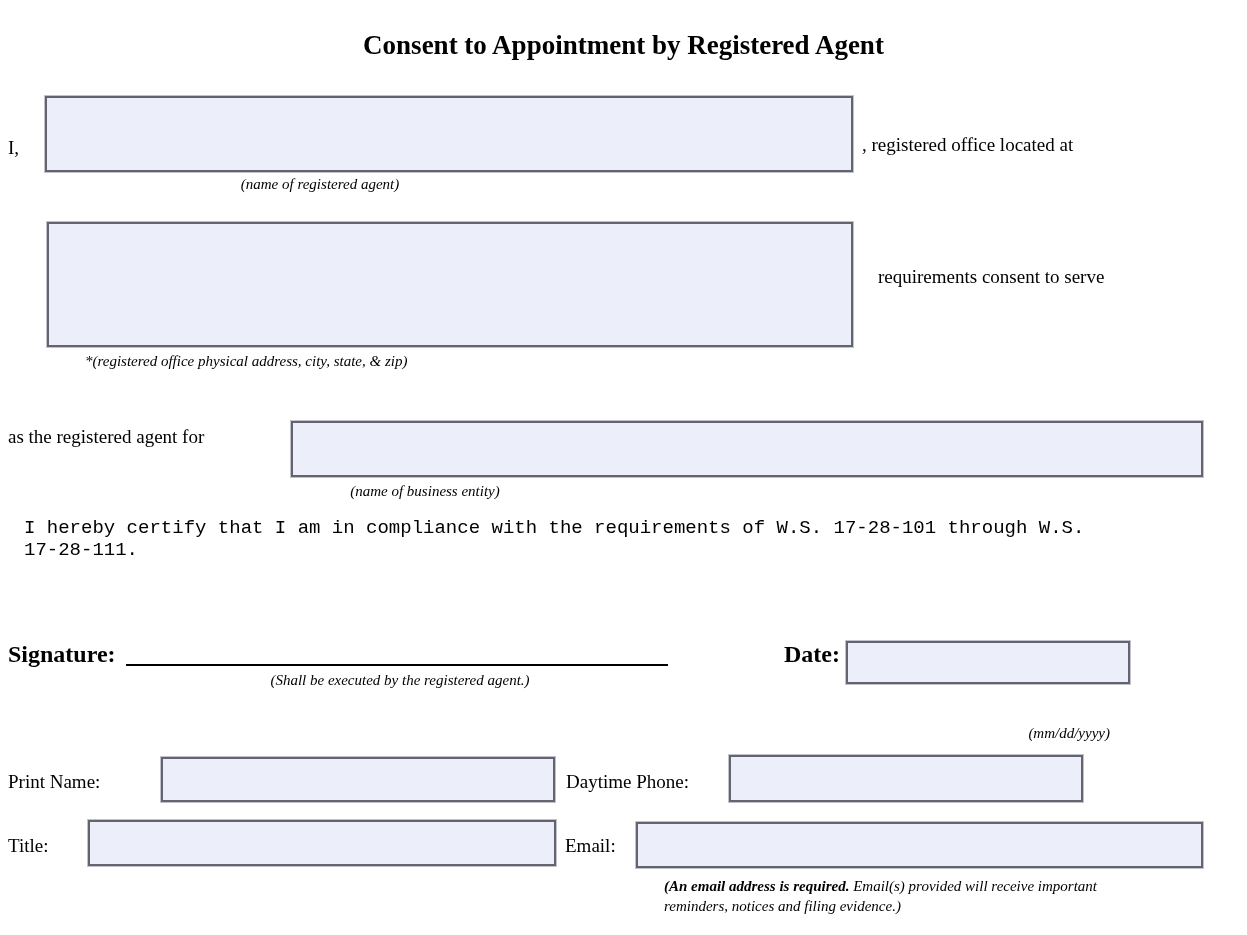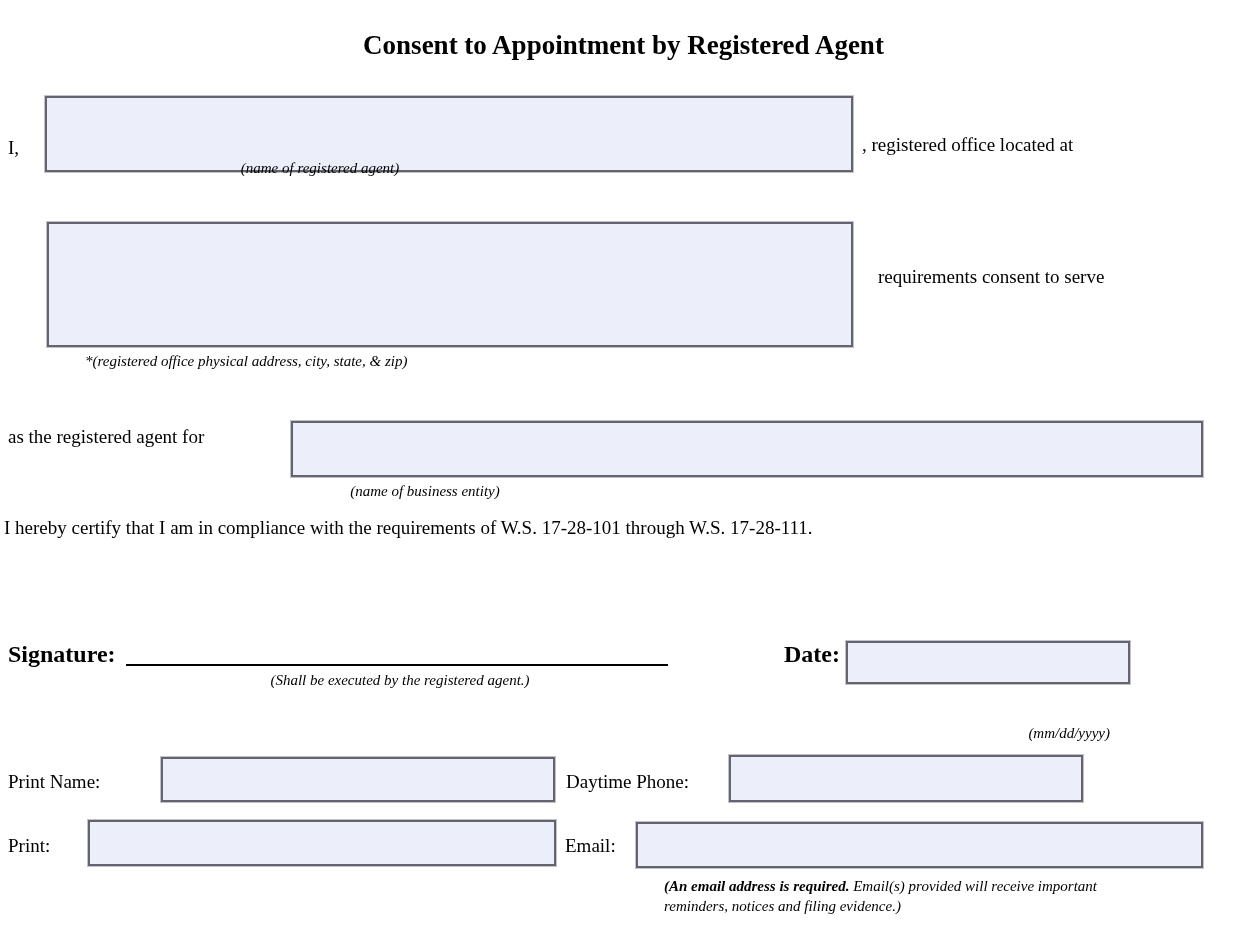--- a/index.html
+++ b/index.html
@@ -34,45 +34,45 @@
   .note { font-size: 15px; font-style: italic; line-height: 1.35; }
   .note b { font-weight: bold; }
 </style>
 </head>
 <body>
 
 <div class="abs title">Consent to Appointment by Registered Agent</div>
 
 <span class="abs body-text" style="left:8px; top:137px;">I,</span>
 <input class="abs field" style="left: 45px; top: 96px; width: 808px; height: 76px;" value="">
-<div class="abs caption" style="left:150px; top:160px; width:340px; text-align:center;">(name of registered agent)</div>
+<div class="abs caption" style="left:150px; top:176px; width:340px; text-align:center;">(name of registered agent)</div>
 <span class="abs body-text" style="left:862px; top:134px;">, registered office located at</span>
 
 <input class="abs field" style="left: 47px; top: 222px; width: 806px; height: 125px;" value="">
 <div class="abs caption" style="left:85px; top:353px;">*(registered office physical address, city, state, &amp; zip)</div>
 <span class="abs body-text" style="left:878px; top:266px;">requirements consent to serve</span>
 
 <span class="abs body-text" style="left:8px; top:426px;">as the registered agent for</span>
 <input class="abs field" style="left: 291px; top: 421px; width: 912px; height: 56px;" value="">
 <div class="abs caption" style="left:300px; top:483px; width:250px; text-align:center;">(name of business entity)</div>
 
-<div class="abs body-text" style="left:4px; top:517px; width:1100px;">I hereby certify that I am in compliance with the requirements of W.S. 17-28-101 through W.S. 17-28-111.</div>
+<div class="abs body-text" style="left:24px; top:517px; width:1100px;font-family:Liberation Mono, monospace;">I hereby certify that I am in compliance with the requirements of W.S. 17-28-101 through W.S. 17-28-111.</div>
 
 <span class="abs bold-label" style="left:8px; top:641px;">Signature:</span>
 <div class="abs sig-line" style="left:126px; top:636px; width:542px; height:30px;"></div>
 <div class="abs caption" style="left:150px; top:672px; width:500px; text-align:center;">(Shall be executed by the registered agent.)</div>
 
 <span class="abs bold-label" style="left:784px; top:641px;">Date:</span>
 <input class="abs field" style="left: 846px; top: 641px; width: 284px; height: 43px;" value="">
 <div class="abs caption" style="left:826px; top:689px; width:284px; text-align:right;margin-top:36px;">(mm/dd/yyyy)</div>
 
 <span class="abs body-text" style="left:8px; top:771px;">Print Name:</span>
 <input class="abs field" style="left: 161px; top: 757px; width: 394px; height: 45px;" value="">
 
 <span class="abs body-text" style="left:566px; top:771px;">Daytime Phone:</span>
 <input class="abs field" style="left: 729px; top: 755px; width: 354px; height: 47px;" value="">
 
-<span class="abs body-text" style="left:8px; top:835px;">Print:</span>
+<span class="abs body-text" style="left:8px; top:835px;">Title:</span>
 <input class="abs field" style="left: 88px; top: 820px; width: 468px; height: 46px;" value="">
 
 <span class="abs body-text" style="left:565px; top:835px;font-family:Liberation Serif, serif;">Email:</span>
 <input class="abs field" style="left: 636px; top: 822px; width: 567px; height: 46px;" value="">
 <div class="abs note" style="left:636px; top:876px; width:490px;margin-left:28px;"><b>(An email address is required.</b><span> Email(s) provided will receive important reminders, notices and filing evidence.)</span></div>
 
 </body></html>

